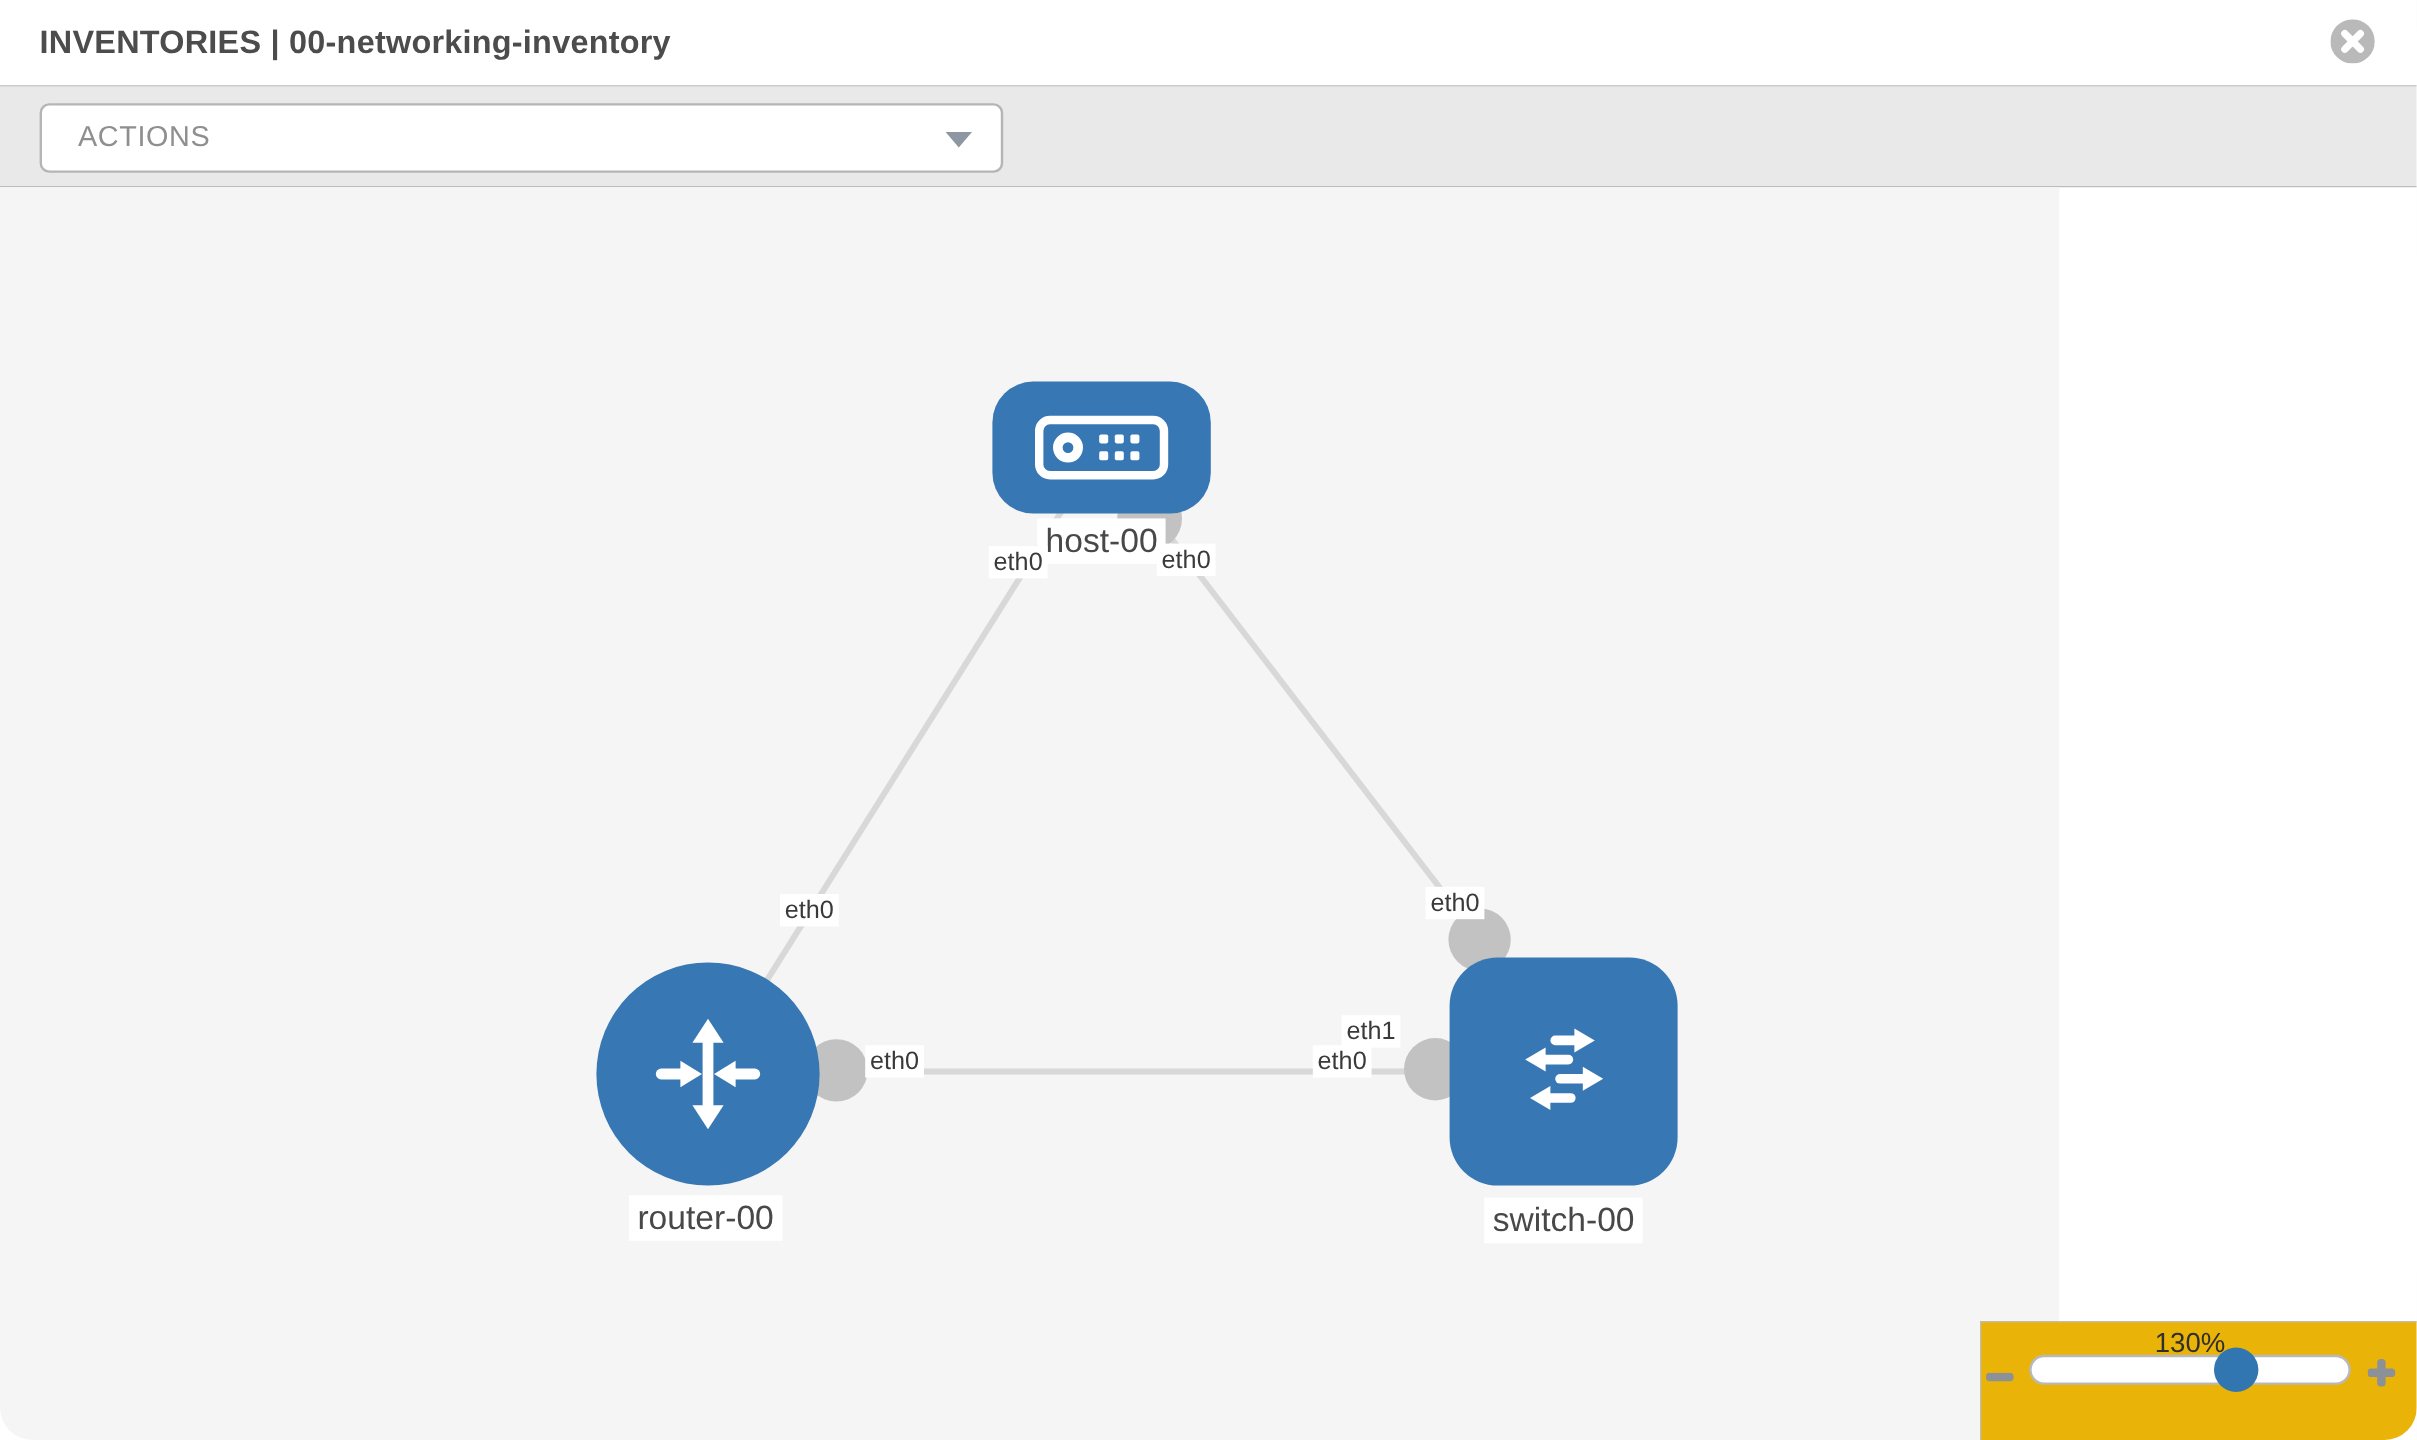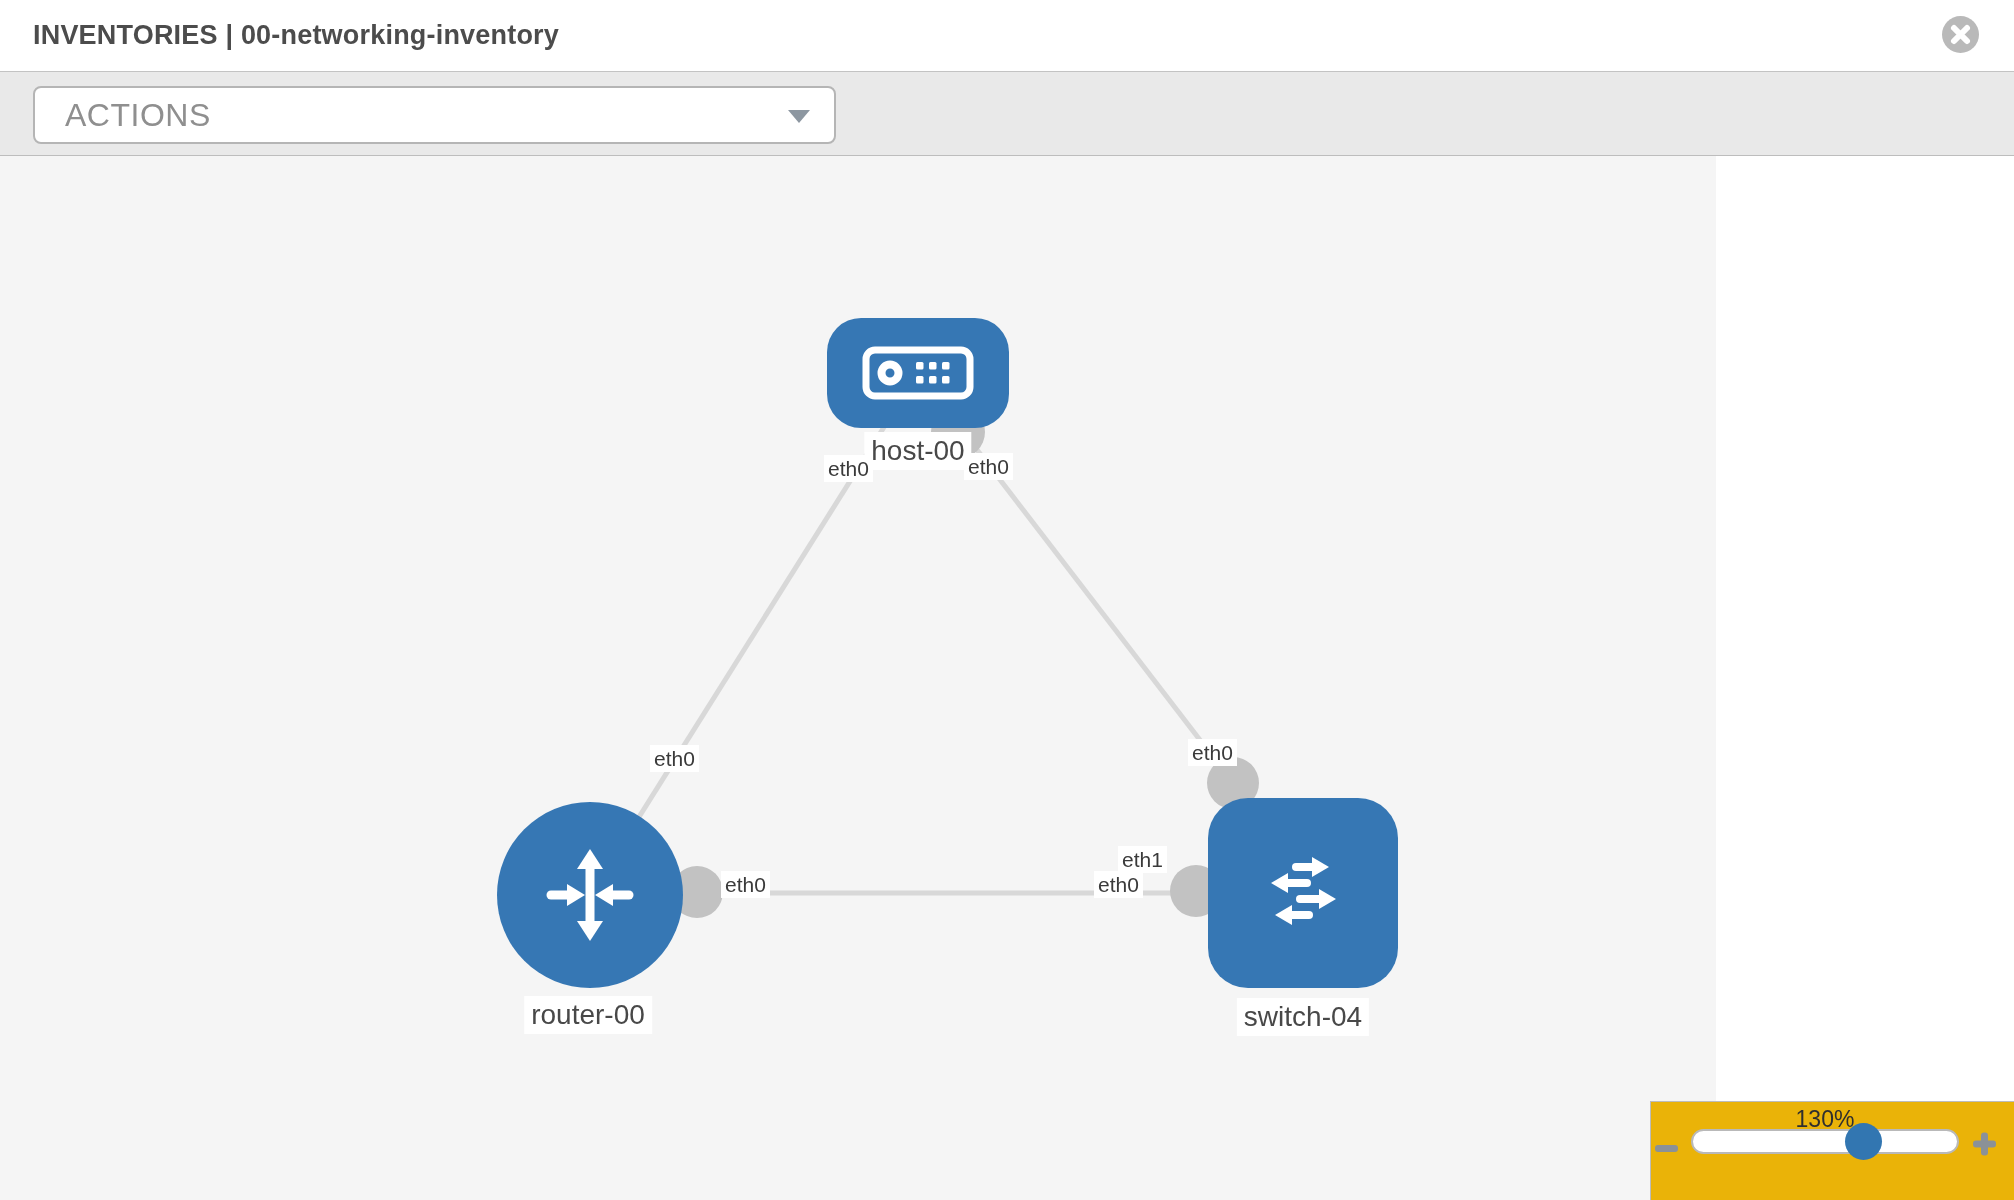--- a/index.html
+++ b/index.html
@@ -8,34 +8,34 @@
     --port:#c2c2c2;
     --canvas-bg:#f5f5f5;
     --toolbar-bg:#e9e9e9;
     --thumb:#3276b1;
     --muted-text:#8f8f8f;
     --icon-gray:#7b838a;
     --chip-text:#3a3a3a;
   }
   *{margin:0;padding:0;box-sizing:border-box;}
   body{font-family:"Liberation Sans",sans-serif;background:#fff;}
-  .stage{position:relative;width:2014px;height:1200px;overflow:hidden;background:#fff;}
+  .stage{position:relative;width:2014px;height:1200px;overflow:hidden;background:#fff;border-radius:27px;}
 
   
   .header{position:absolute;left:0;top:0;width:2014px;height:71px;background:#fff;}
   .page-title{position:absolute;left:33px;top:0;height:71px;line-height:71px;
     font-size:27px;font-weight:bold;color:#4c4c4c;letter-spacing:.2px;}
   .close-btn{position:absolute;left:1942px;top:16px;width:37px;height:37px;cursor:pointer;}
 
   
   .toolbar{position:absolute;left:0;top:71px;width:2014px;height:85px;
     background:var(--toolbar-bg);border-top:1px solid #c3c3c3;border-bottom:1px solid #bdbdbd;}
   .select-box{position:absolute;top:14px;height:58px;background:#fff;
     border:2px solid #b5b5b5;border-radius:8px;display:flex;align-items:center;cursor:pointer;}
-  .select-box .label{padding-left:30px;font-size:32px;color:var(--muted-text);letter-spacing:.5px;}
+  .select-box .label{padding-left:30px;font-size:24px;color:var(--muted-text);letter-spacing:.5px;}
   .caret{position:absolute;width:0;height:0;border-left:11px solid transparent;
     border-right:11px solid transparent;border-top:13px solid #8d97a1;top:22px;}
   .actions-box{left:33px;width:803px;}
   .actions-box .caret{right:24px;}
   .search-box{left:1184px;width:806px;}
   .search-box .caret{right:36px;}
   .tool-icon{position:absolute;top:96px;cursor:pointer;}
   .tool-icon.wrench{left:1053px;}
   .tool-icon.key{left:1120px;}
 
@@ -176,21 +176,21 @@
           <polygon points="78,26 61,16 61,36"></polygon>
           <polygon points="20,42 37,32 37,52"></polygon>
           <polygon points="85,58 68,48 68,68"></polygon>
           <polygon points="24,74 41,64 41,84"></polygon>
         </g>
       </svg>
     </div>
 
     <span class="node-label lbl-host">host-00</span>
     <span class="node-label lbl-router">router-00</span>
-    <span class="node-label lbl-switch">switch-04</span>
+    <span class="node-label lbl-switch">switch-00</span>
 
     <span class="if-chip chip-h-l">eth0</span>
     <span class="if-chip chip-h-r">eth0</span>
     <span class="if-chip chip-r-up">eth0</span>
     <span class="if-chip chip-s-up">eth0</span>
     <span class="if-chip chip-horiz-l">eth0</span>
     <span class="if-chip chip-horiz-rear">eth0</span>
     <span class="if-chip chip-horiz-front">eth1</span>
   </div>
 

